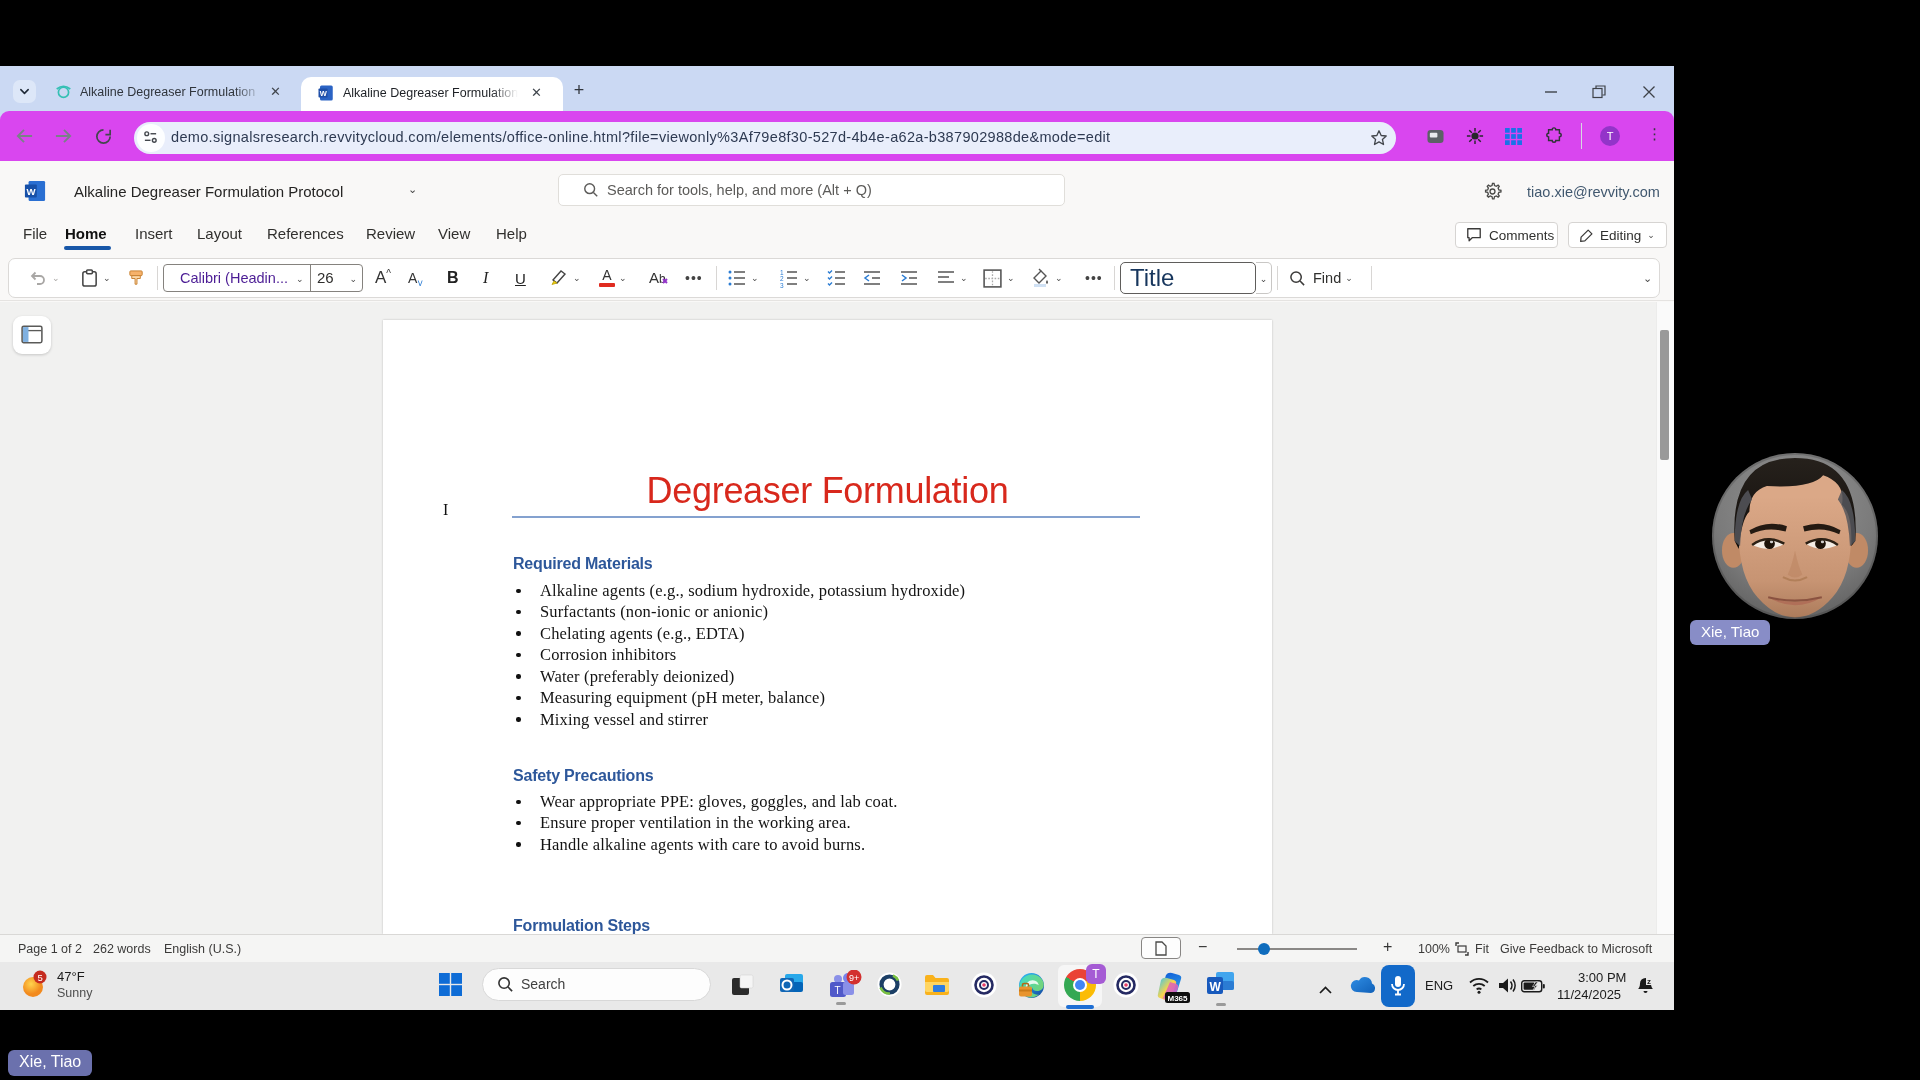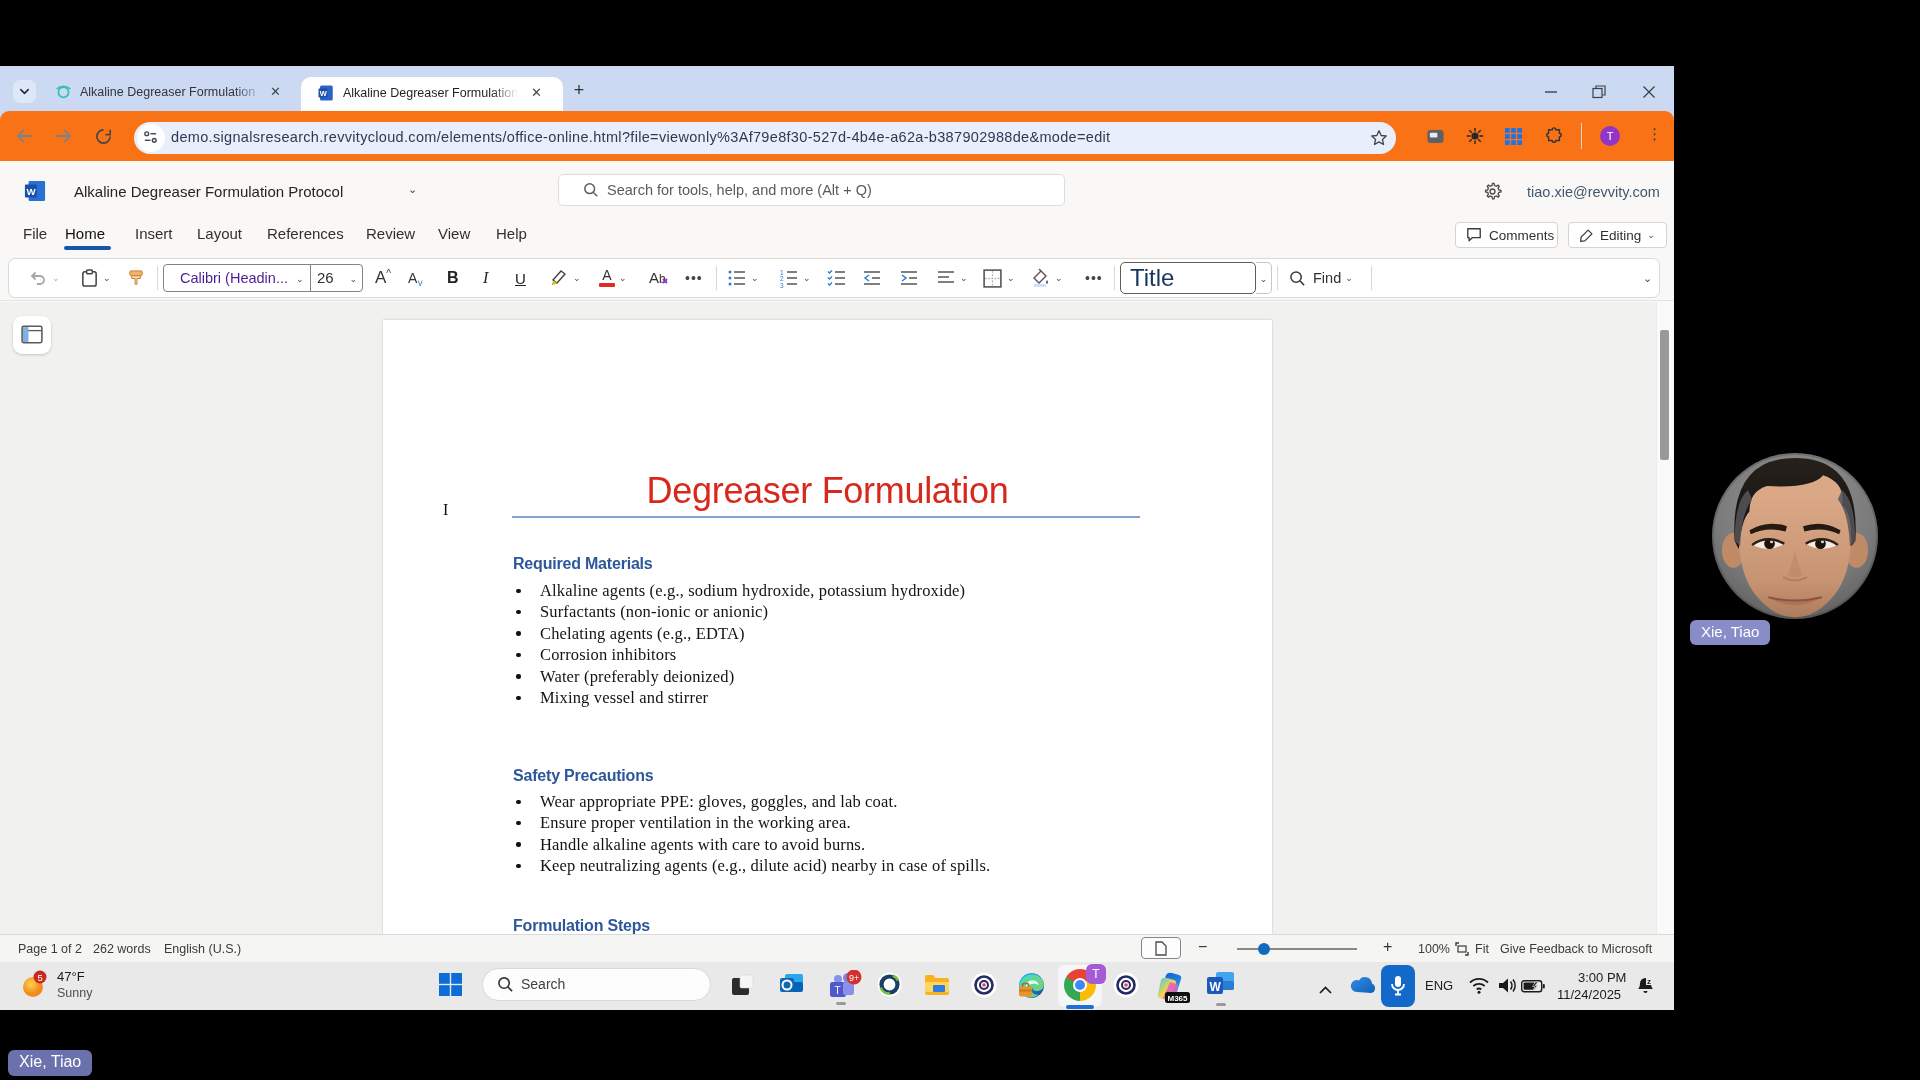--- a/index.html
+++ b/index.html
@@ -25,21 +25,21 @@
   #tab2 { left:301px; top:11px; width:262px; height:34px; background:#fff; border-radius:10px 10px 0 0; }
   #tab2 .fav { position:absolute; left:16px; top:7px; width:18px; height:18px; }
   #tab2 .tab-title { position:absolute; left:42px; top:9px; width:175px; color:#1d2025;
      -webkit-mask-image:linear-gradient(90deg,#000 85%,transparent); }
   #tab2 .tabx { left:230px; top:8px; }
   #tab-plus { left:567px; top:13px; width:24px; height:24px; color:#30353c; font-size:18px;
       text-align:center; line-height:23px; font-weight:400;}
   .winctl { top:19px; }
 
   
-  #nav { left:0; top:45px; width:1674px; height:50px; background:#f97316; border-radius:9px 9px 0 0; }
+  #nav { left:0; top:45px; width:1674px; height:50px; background:#d946ef; border-radius:9px 9px 0 0; }
   #urlpill { left:134px; top:11px; width:1262px; height:32px; border-radius:16px; background:#e9eefb; }
   #siteinfo { left:3px; top:2px; width:28px; height:28px; border-radius:14px; background:#fdfeff; }
   #urltext { left:37px; top:7px; font-size:14.5px; color:#2e3a52; letter-spacing:0.32px;}
   #star { right:8px; top:7px; }
 
   
   #wordtop { left:0; top:95px; width:1674px; height:141px; background:#f9f8f7; }
   #docicon { left:24px; top:114px; width:22px; height:22px; }
   #doctitle { left:74px; top:117px; font-size:15px; color:#252423; }
   #doctitle-chev { left:408px; top:117px; color:#454545; font-size:11px; }
@@ -223,21 +223,21 @@
         </svg>
       <span class="ph">Search for tools, help, and more (Alt + Q)</span>
     </div>
     <div class="abs" id="gear"><svg width="19" height="19" viewBox="0 0 20 20">
           <path d="M10 1.5 l1.6 0 0.5 2.2 1.9 0.8 1.9-1.2 1.2 1.2 -1.2 1.9 0.8 1.9 2.2 0.5 0 1.6 -2.2 0.5 -0.8 1.9 1.2 1.9 -1.2 1.2 -1.9 -1.2 -1.9 0.8 -0.5 2.2 -1.6 0 -0.5 -2.2 -1.9 -0.8 -1.9 1.2 -1.2 -1.2 1.2 -1.9 -0.8 -1.9 -2.2 -0.5 0 -1.6 2.2 -0.5 0.8 -1.9 -1.2 -1.9 1.2 -1.2 1.9 1.2 1.9 -0.8 z" fill="none" stroke="#4a4a48" stroke-width="1.4"></path>
           <circle cx="10" cy="10" r="2.6" fill="none" stroke="#4a4a48" stroke-width="1.4"></circle>
         </svg></div>
     <div class="abs" id="email">tiao.xie@revvity.com</div>
 
     <div class="abs menu" style="left:23px;">File</div>
-    <div class="abs menu" style="left:65px; font-weight:normal; color:#111;">Home</div>
+    <div class="abs menu" style="left:65px; font-weight:bold; color:#111;">Home</div>
     <div class="abs" id="home-ul"></div>
     <div class="abs menu" style="left:135px;">Insert</div>
     <div class="abs menu" style="left:197px;">Layout</div>
     <div class="abs menu" style="left:267px;">References</div>
     <div class="abs menu" style="left:366px;">Review</div>
     <div class="abs menu" style="left:438px;">View</div>
     <div class="abs menu" style="left:496px;">Help</div>
 
     <div class="abs wbtn" style="left:1455px; width:103px; padding-left:10px;"><svg width="16" height="16" viewBox="0 0 18 18" style="margin-right:7px">
           <path d="M2 2 h14 v10 h-9 l-3.5 3.5 v-3.5 h-1.5 z" fill="none" stroke="#3b3a39" stroke-width="1.5" stroke-linejoin="round"></path>
@@ -411,28 +411,28 @@
         <div class="dtitle" style="top:150px;">Degreaser Formulation</div>
         <div id="hline"></div>
         <div id="ibeam">I</div>
         <div class="dh" style="top:235px;">Required Materials</div>
         <div class="dul" style="top:261px;">
           <div>Alkaline agents (e.g., sodium hydroxide, potassium hydroxide)</div>
           <div>Surfactants (non-ionic or anionic)</div>
           <div>Chelating agents (e.g., EDTA)</div>
           <div>Corrosion inhibitors</div>
           <div>Water (preferably deionized)</div>
+          <div>Measuring equipment (pH meter, balance)</div>
           <div>Mixing vessel and stirrer</div>
         </div>
         <div class="dh" style="top:447px;">Safety Precautions</div>
         <div class="dul" style="top:472px;">
           <div>Wear appropriate PPE: gloves, goggles, and lab coat.</div>
           <div>Ensure proper ventilation in the working area.</div>
           <div>Handle alkaline agents with care to avoid burns.</div>
-          <div>Keep neutralizing agents (e.g., dilute acid) nearby in case of spills.</div>
         </div>
         <div class="dh" style="top:597px;">Formulation Steps</div>
       </div>
       <div class="abs" id="vsb">
           <div class="abs" id="vsb-thumb"></div>
         </div>
     </div>
 
     <div class="abs" id="statusbar">
       <div class="st" style="left:18px;">Page 1 of 2</div>

